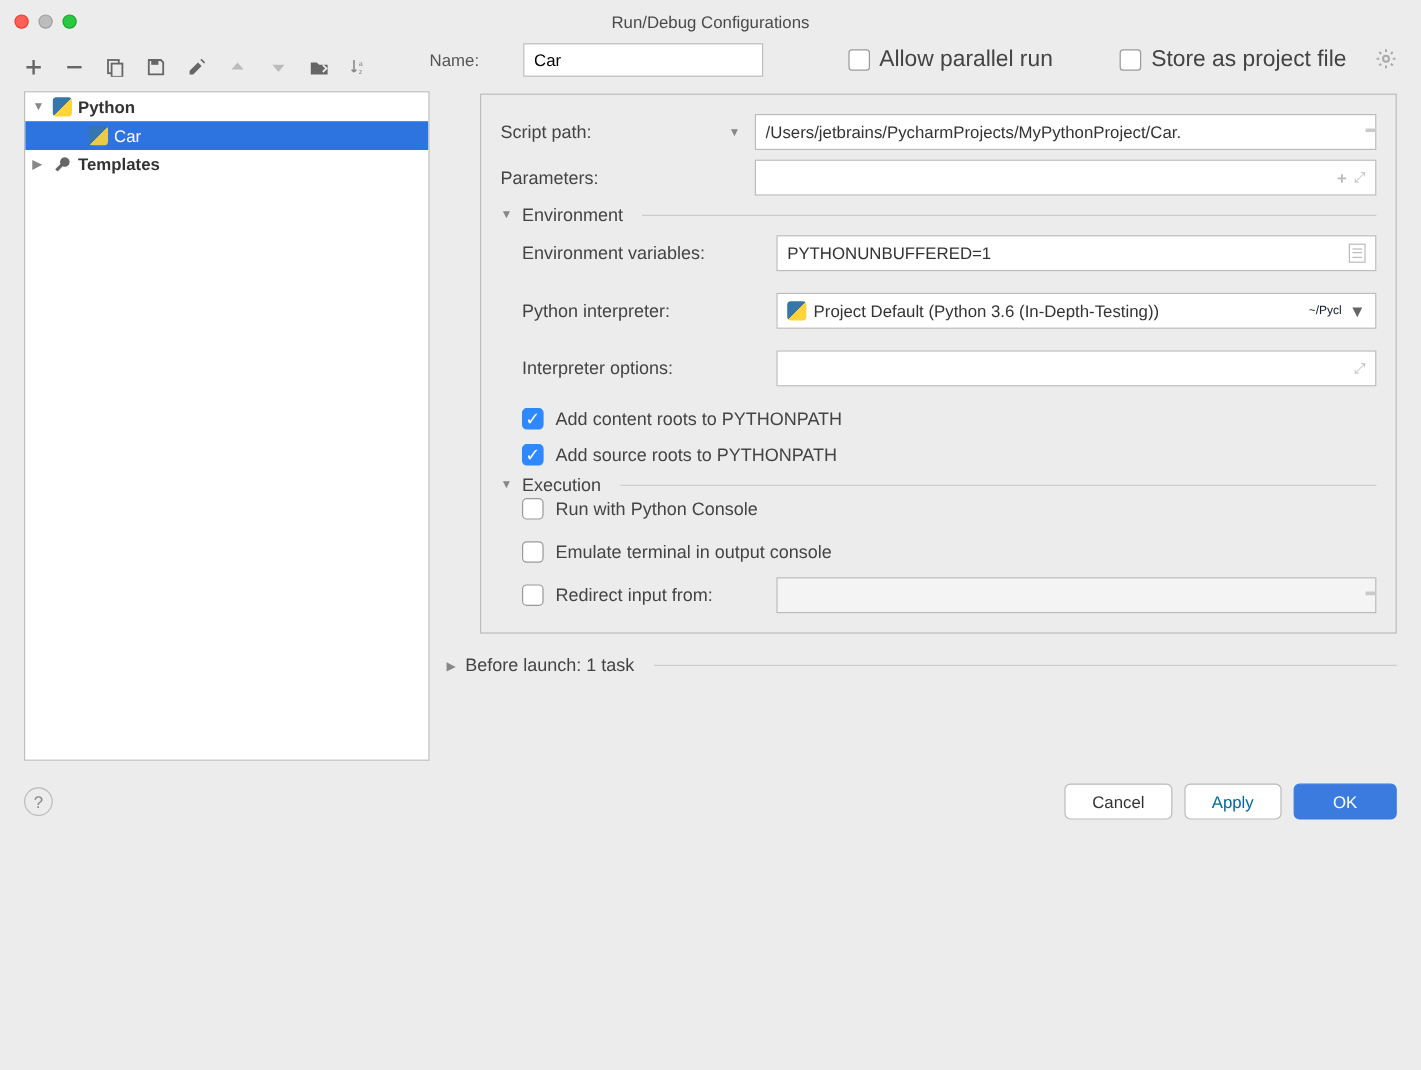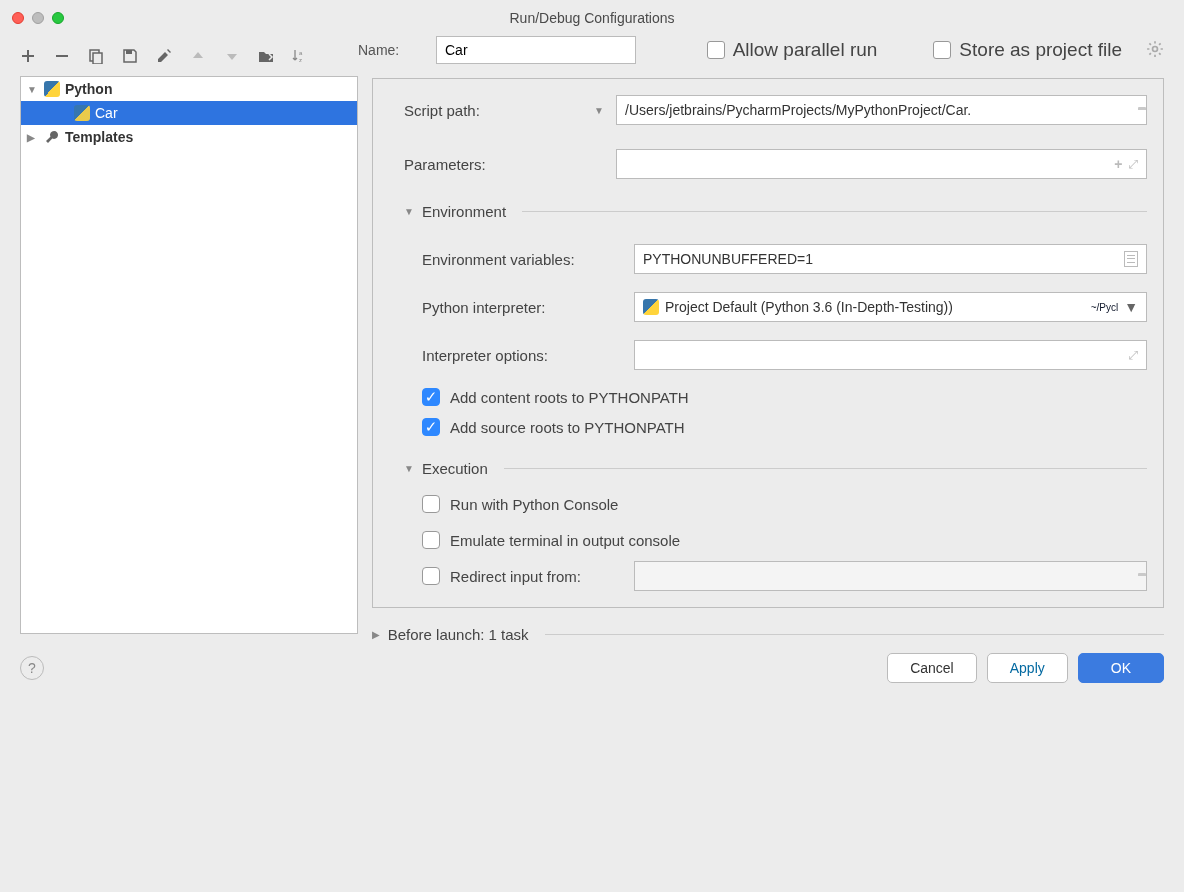--- a/index.html
+++ b/index.html
@@ -116,25 +116,26 @@
   color: #555;
   cursor: pointer;
 }
 .tab.active {
   color: #222;
   border-bottom: 3px solid #3b7be0;
 }
 .config-panel {
   border: 1px solid #bdbdbd;
   background: #ececec;
-  padding: 16px 16px 16px 31px;
+  padding: 16px 16px 16px 16px;
   margin-top: 2px;
   display: flex;
   flex-direction: column;
-  gap: 24px;
+  gap: 8px;
+  margin-left: 28px;
 }
 .form-row {
   display: flex;
   align-items: center;
   gap: 12px;
 }
 .form-row .flabel {
   width: 200px;
   font-size: 15px;
   color: #444;

